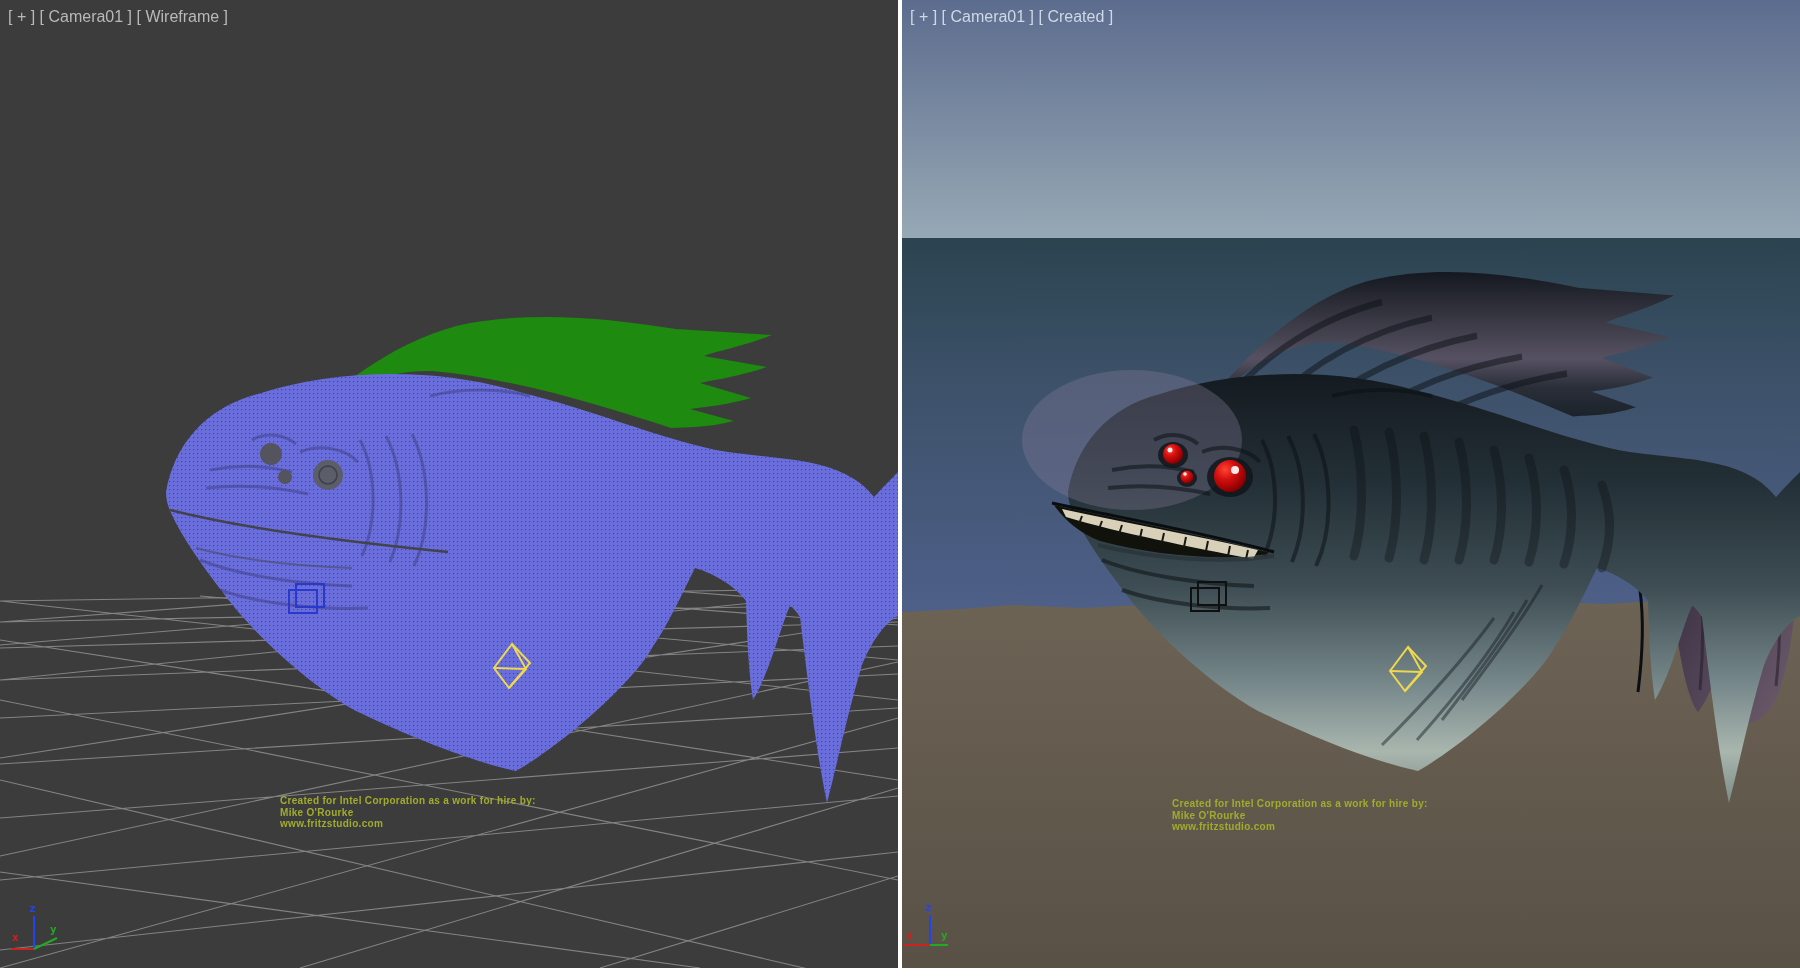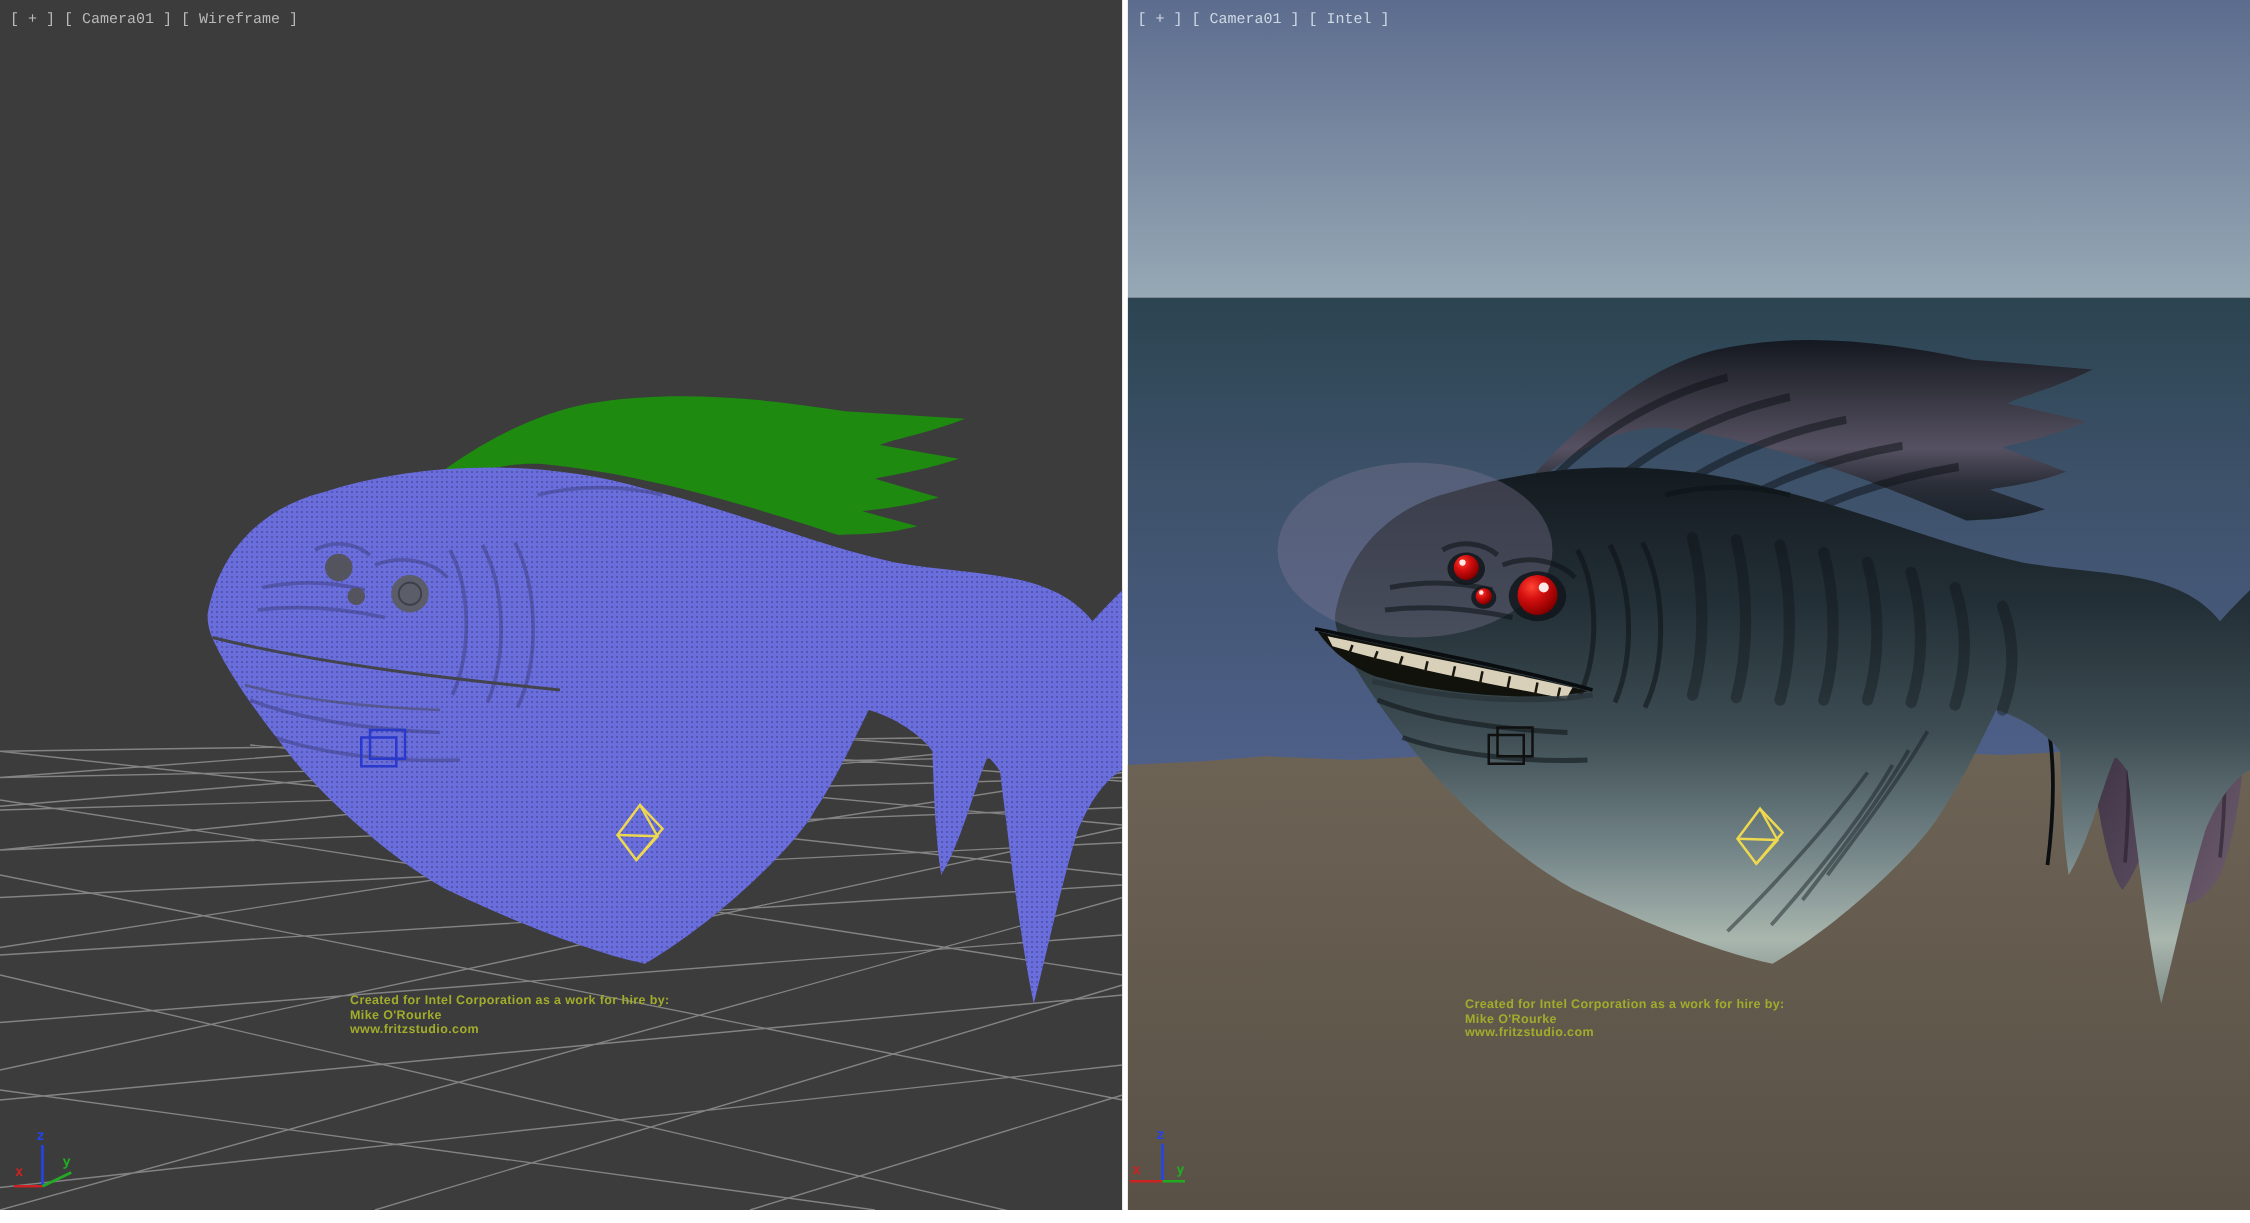--- a/index.html
+++ b/index.html
@@ -1,20 +1,20 @@
 <!DOCTYPE html>
 <html><head>
 <meta charset="utf-8">
 <style>
   html,body{margin:0;padding:0;background:#ffffff;}
   .stage{position:relative;width:1800px;height:978px;background:#ffffff;overflow:hidden;
          font-family:"Liberation Sans",sans-serif;}
   .canvas-svg{position:absolute;left:0;top:0;display:block;}
-  .vp-label{position:absolute;top:8px;font-family:Liberation Mono, monospace;
-            font-size:12px;letter-spacing:0px;cursor:default;white-space:pre;}
+  .vp-label{position:absolute;top:8px;font-family:Liberation Sans, sans-serif;
+            font-size:16px;letter-spacing:0px;cursor:default;white-space:pre;}
   .vp-label.left{left:8px;color:#b9b9b9;}
   .vp-label.right{left:910px;color:#cfd8e4;}
   .credit{position:absolute;width:330px;color:#a2ac2c;font-size:10px;font-weight:bold;
           line-height:11.5px;letter-spacing:0.3px;font-family:"Liberation Sans",sans-serif;}
   .credit.left{left:280px;top:795px;}
   .credit.right{left:1172px;top:798px;}
   .divider{position:absolute;left:898px;top:0;width:4px;height:968px;background:#ffffff;}
   .bottombar{position:absolute;left:0;top:968px;width:1800px;height:10px;background:#ffffff;}
   svg text.axis{font-family:"DejaVu Sans Mono",monospace;font-size:11px;font-weight:bold;}
 </style>
@@ -227,21 +227,21 @@
     <line x1="930" y1="945" x2="930" y2="915" stroke="#2244ee" stroke-width="2"></line>
     <line x1="930" y1="945" x2="904" y2="945" stroke="#cc2222" stroke-width="2"></line>
     <line x1="930" y1="945" x2="948" y2="945" stroke="#22aa22" stroke-width="2"></line>
     <text class="axis" x="925" y="911" fill="#2244ee">z</text>
     <text class="axis" x="906" y="939" fill="#cc2222">x</text>
     <text class="axis" x="941" y="939" fill="#22aa22">y</text>
   </g>
 </svg>
 
 <div class="vp-label left">[ + ] [ Camera01 ] [ Wireframe ]</div>
-<div class="vp-label right">[ + ] [ Camera01 ] [ Intel ]</div>
+<div class="vp-label right">[ + ] [ Camera01 ] [ Created ]</div>
 
 <div class="credit left">
   <div>Created for Intel Corporation as a work for hire by:</div>
   <div>Mike O'Rourke</div>
   <div>www.fritzstudio.com</div>
 </div>
 <div class="credit right">
   <div>Created for Intel Corporation as a work for hire by:</div>
   <div>Mike O'Rourke</div>
   <div>www.fritzstudio.com</div>

